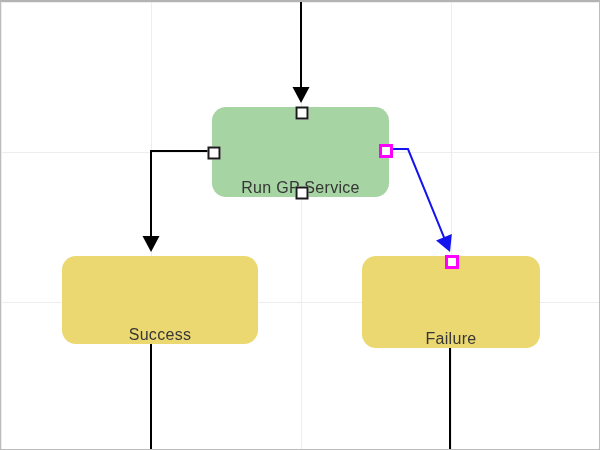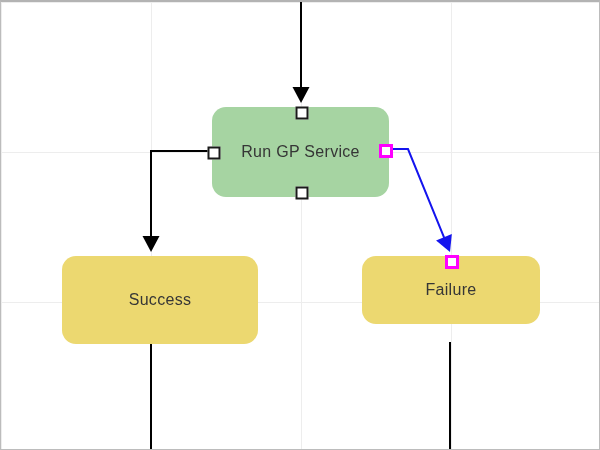--- a/index.html
+++ b/index.html
@@ -26,21 +26,21 @@
     position: absolute;
     left: -1px;
     top: -2px;
     width: 600px;
     height: 450px;
   }
   .node {
     position: absolute;
     border-radius: 14px;
     display: flex;
-    align-items: center;
+    align-items: flex-end;
     justify-content: center;
     font-size: 16px;
     letter-spacing: 0.3px;
     cursor: default;
   }
   .node span { pointer-events: none; }
   .handle {
     position: absolute;
     width: 9px;
     height: 9px;
@@ -79,21 +79,21 @@
         <path d="M 450 342 L 450 450" fill="none" stroke="#000000" stroke-width="2"></path>
       </g>
     </svg>
 
 <div class="node" style="left: 211px; top: 105px; width: 177px; height: 90px; background-color: rgb(166, 212, 162); color: rgb(54, 54, 54);">
       <span>Run GP Service</span>
     </div>
     <div class="node" style="left: 61px; top: 254px; width: 196px; height: 88px; background-color: rgb(236, 216, 112); color: rgb(54, 54, 54);">
       <span>Success</span>
     </div>
-    <div class="node" style="left: 361px; top: 254px; width: 178px; height: 68px; background-color: rgb(236, 216, 112); color: rgb(54, 54, 54);">
+    <div class="node" style="left: 361px; top: 254px; width: 178px; height: 92px; background-color: rgb(236, 216, 112); color: rgb(54, 54, 54);">
       <span>Failure</span>
     </div>
     <div class="handle" style="left: 301px; top: 111px; background-color: rgb(255, 255, 255); border-color: rgb(26, 26, 26);"></div>
     <div class="handle" style="left: 213px; top: 151px; background-color: rgb(255, 255, 255); border-color: rgb(26, 26, 26);"></div>
     <div class="handle selected" style="left: 385px; top: 149px; background-color: rgb(255, 255, 255); border-color: rgb(255, 0, 255);"></div>
     <div class="handle" style="left: 301px; top: 191px; background-color: rgb(255, 255, 255); border-color: rgb(26, 26, 26);"></div>
     <div class="handle selected" style="left: 451px; top: 260px; background-color: rgb(255, 255, 255); border-color: rgb(255, 0, 255);"></div>
   </div>
 
 </body></html>

